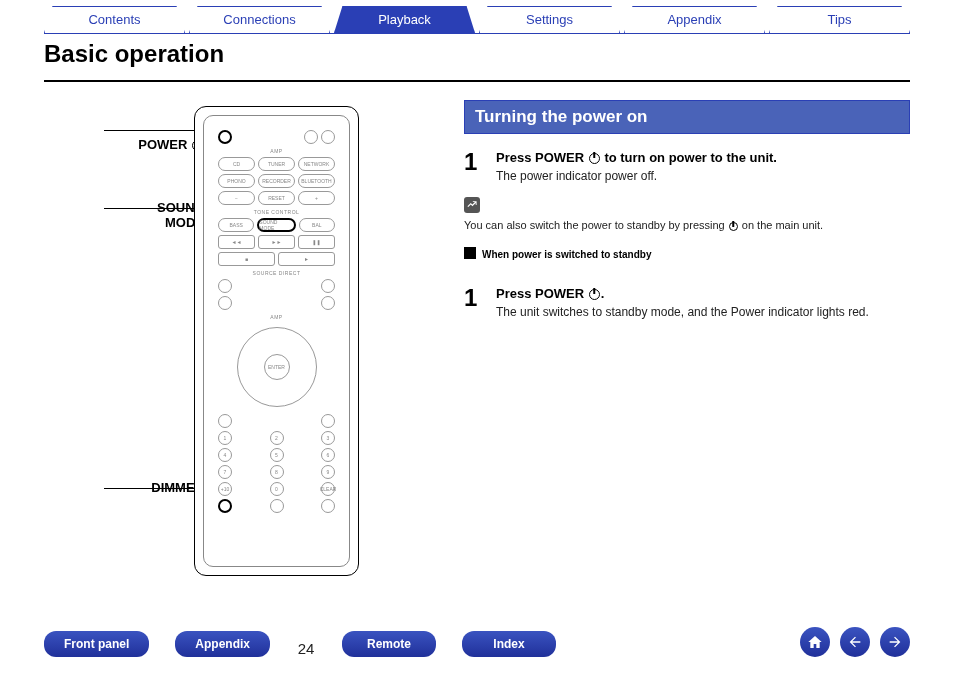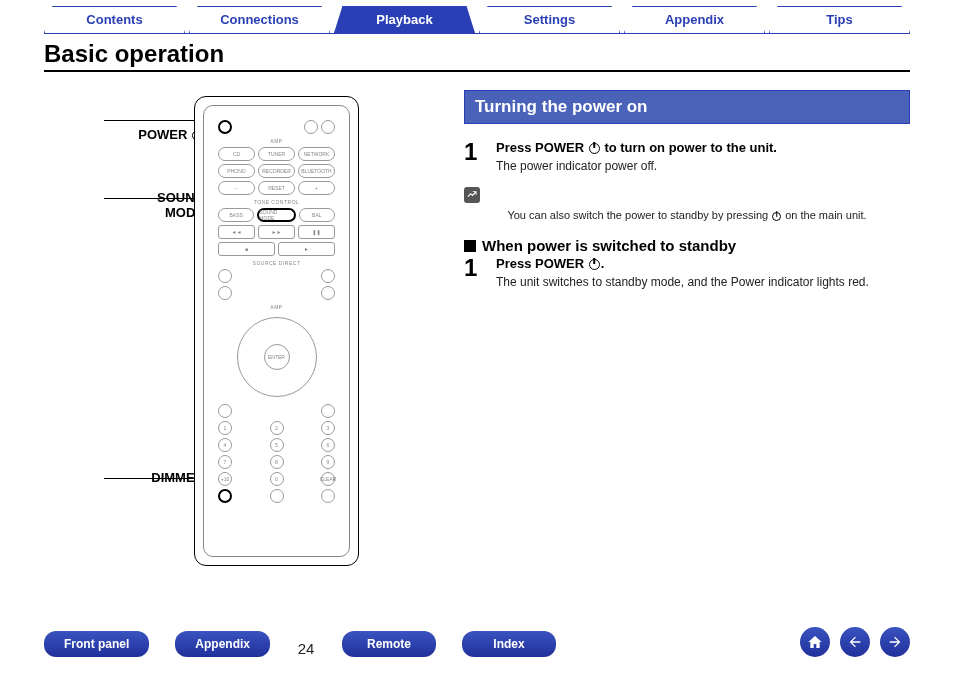--- a/index.html
+++ b/index.html
@@ -16,21 +16,21 @@
   .top-tabs {
     display: flex;
     justify-content: space-between;
     padding: 6px 44px 0 44px;
     gap: 4px;
   }
   .top-tab {
     flex: 1;
     text-align: center;
     font-size: 13px;
-    font-weight: bold;
+    font-weight: normal;
     color: #2a3fb5;
     padding: 5px 0 6px 0;
     border: 1px solid #2a3fb5;
     border-bottom: none;
     background: #fff;
     cursor: pointer;
     position: relative;
     border-top-left-radius: 4px;
     border-top-right-radius: 4px;
     clip-path: polygon(6% 0, 94% 0, 100% 100%, 0 100%);
@@ -50,21 +50,21 @@
     display: flex;
     gap: 20px;
   }
   .page-title-wrap {
     padding: 6px 44px 0 44px;
   }
   h1.page-title {
     font-size: 24px;
     font-weight: bold;
     border-bottom: 2px solid #000;
-    padding-bottom: 2px;
+    padding-bottom: 12px;
     width: 100%;
   }
   .left-col {
     width: 400px;
     position: relative;
     padding-top: 10px;
   }
   .right-col {
     flex: 1;
     padding-top: 4px;
@@ -170,25 +170,25 @@
   }
   .step-text { font-size: 12px; color:#222; }
   .note-icon {
     width: 16px; height: 16px;
     background: #555;
     border-radius: 3px;
     margin: 14px 0 6px 0;
     display:flex; align-items:center; justify-content:center;
   }
   .note-icon svg { width:10px; height:10px; fill:#fff; }
-  .note-text { font-size: 11px; color:#222; margin-bottom: 16px; text-align: center; }
+  .note-text { font-size: 11px; color:#222; margin-bottom: 16px; }
   .subheader {
     font-weight: bold;
-    font-size: 15px;
-    margin-bottom: 2px;
+    font-size: 10px;
+    margin-bottom: 26px;
   }
   .subheader .square {
     display:inline-block; width:12px; height:12px; background:#000; margin-right:6px; vertical-align:-1px;
   }
 
   
   .bottom-bar {
     position: absolute;
     bottom: 16px;
     left: 44px;

